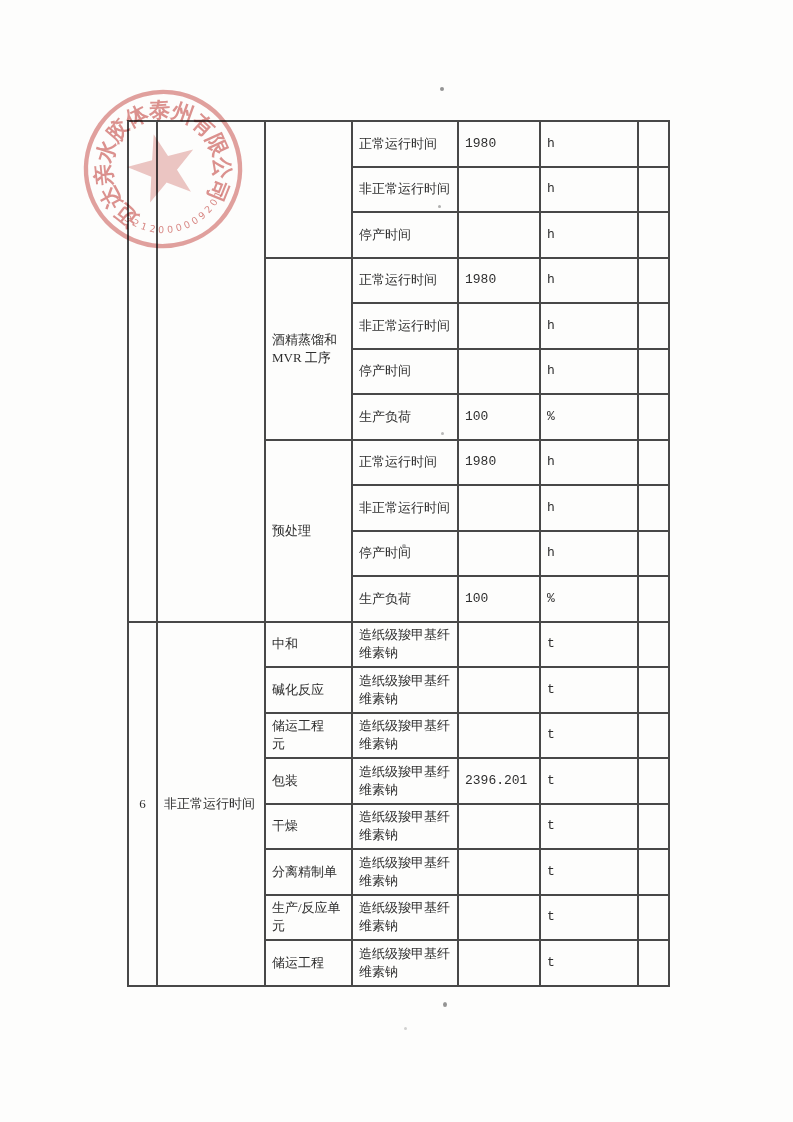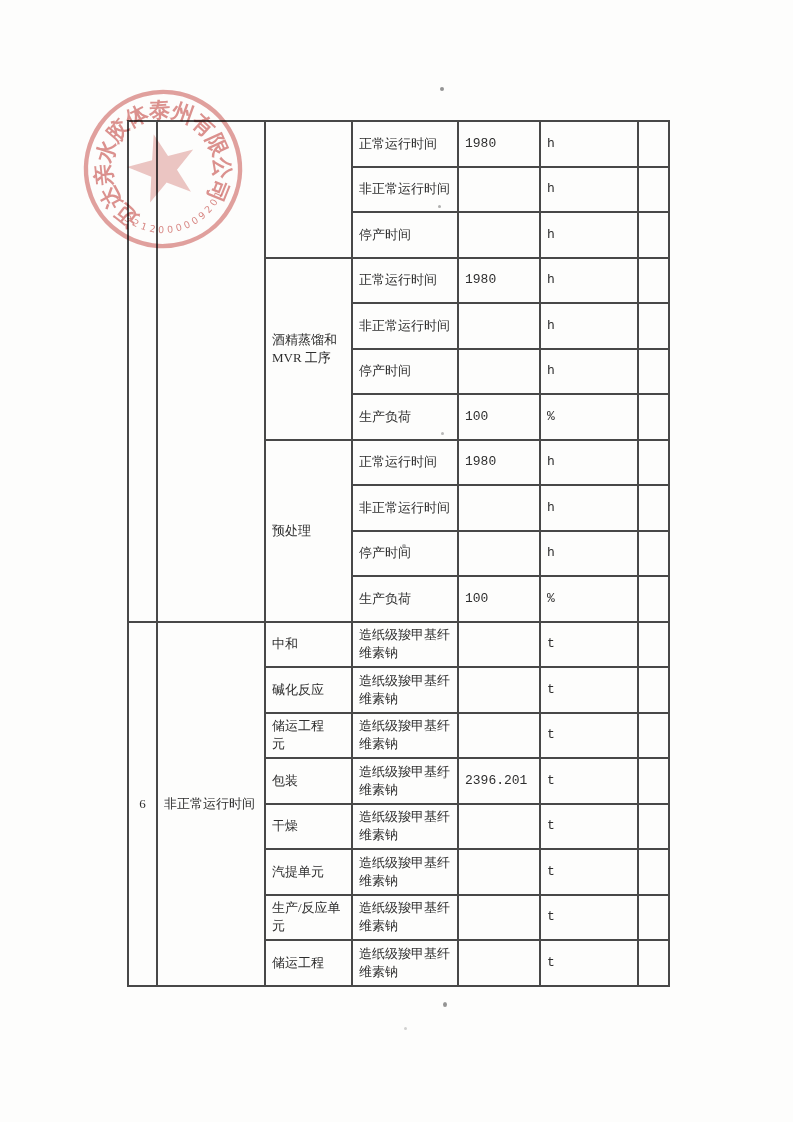--- a/index.html
+++ b/index.html
@@ -182,21 +182,21 @@
     </tr>
     <tr>
       <td class="wrap">干燥</td>
       <td class="wrap">造纸级羧甲基纤
 维素钠</td>
       <td class="num"></td>
       <td class="num">t</td>
       <td></td>
     </tr>
     <tr>
-      <td class="wrap">汽提单元</td>
+      <td class="wrap">分离精制单</td>
       <td class="wrap">造纸级羧甲基纤
 维素钠</td>
       <td class="num"></td>
       <td class="num">t</td>
       <td></td>
     </tr>
     <tr>
       <td class="wrap">生产/反应单
 元</td>
       <td class="wrap">造纸级羧甲基纤

